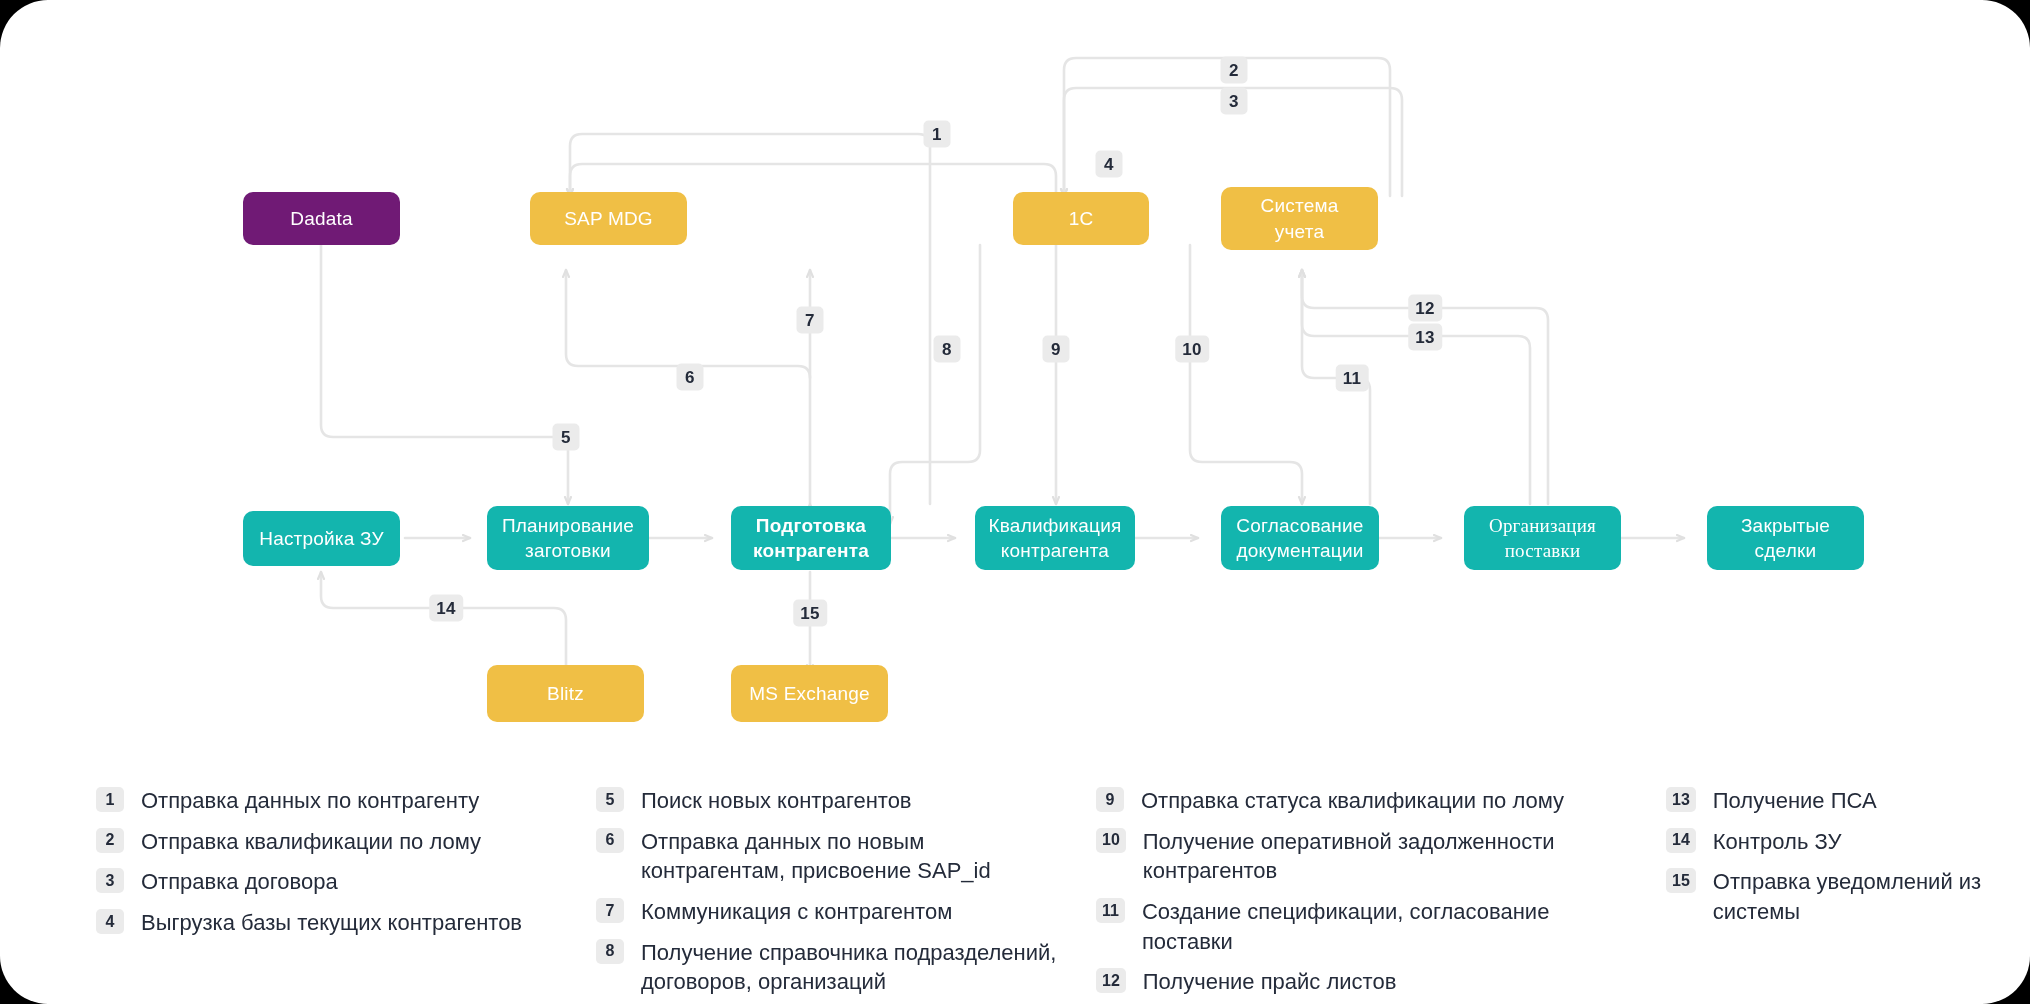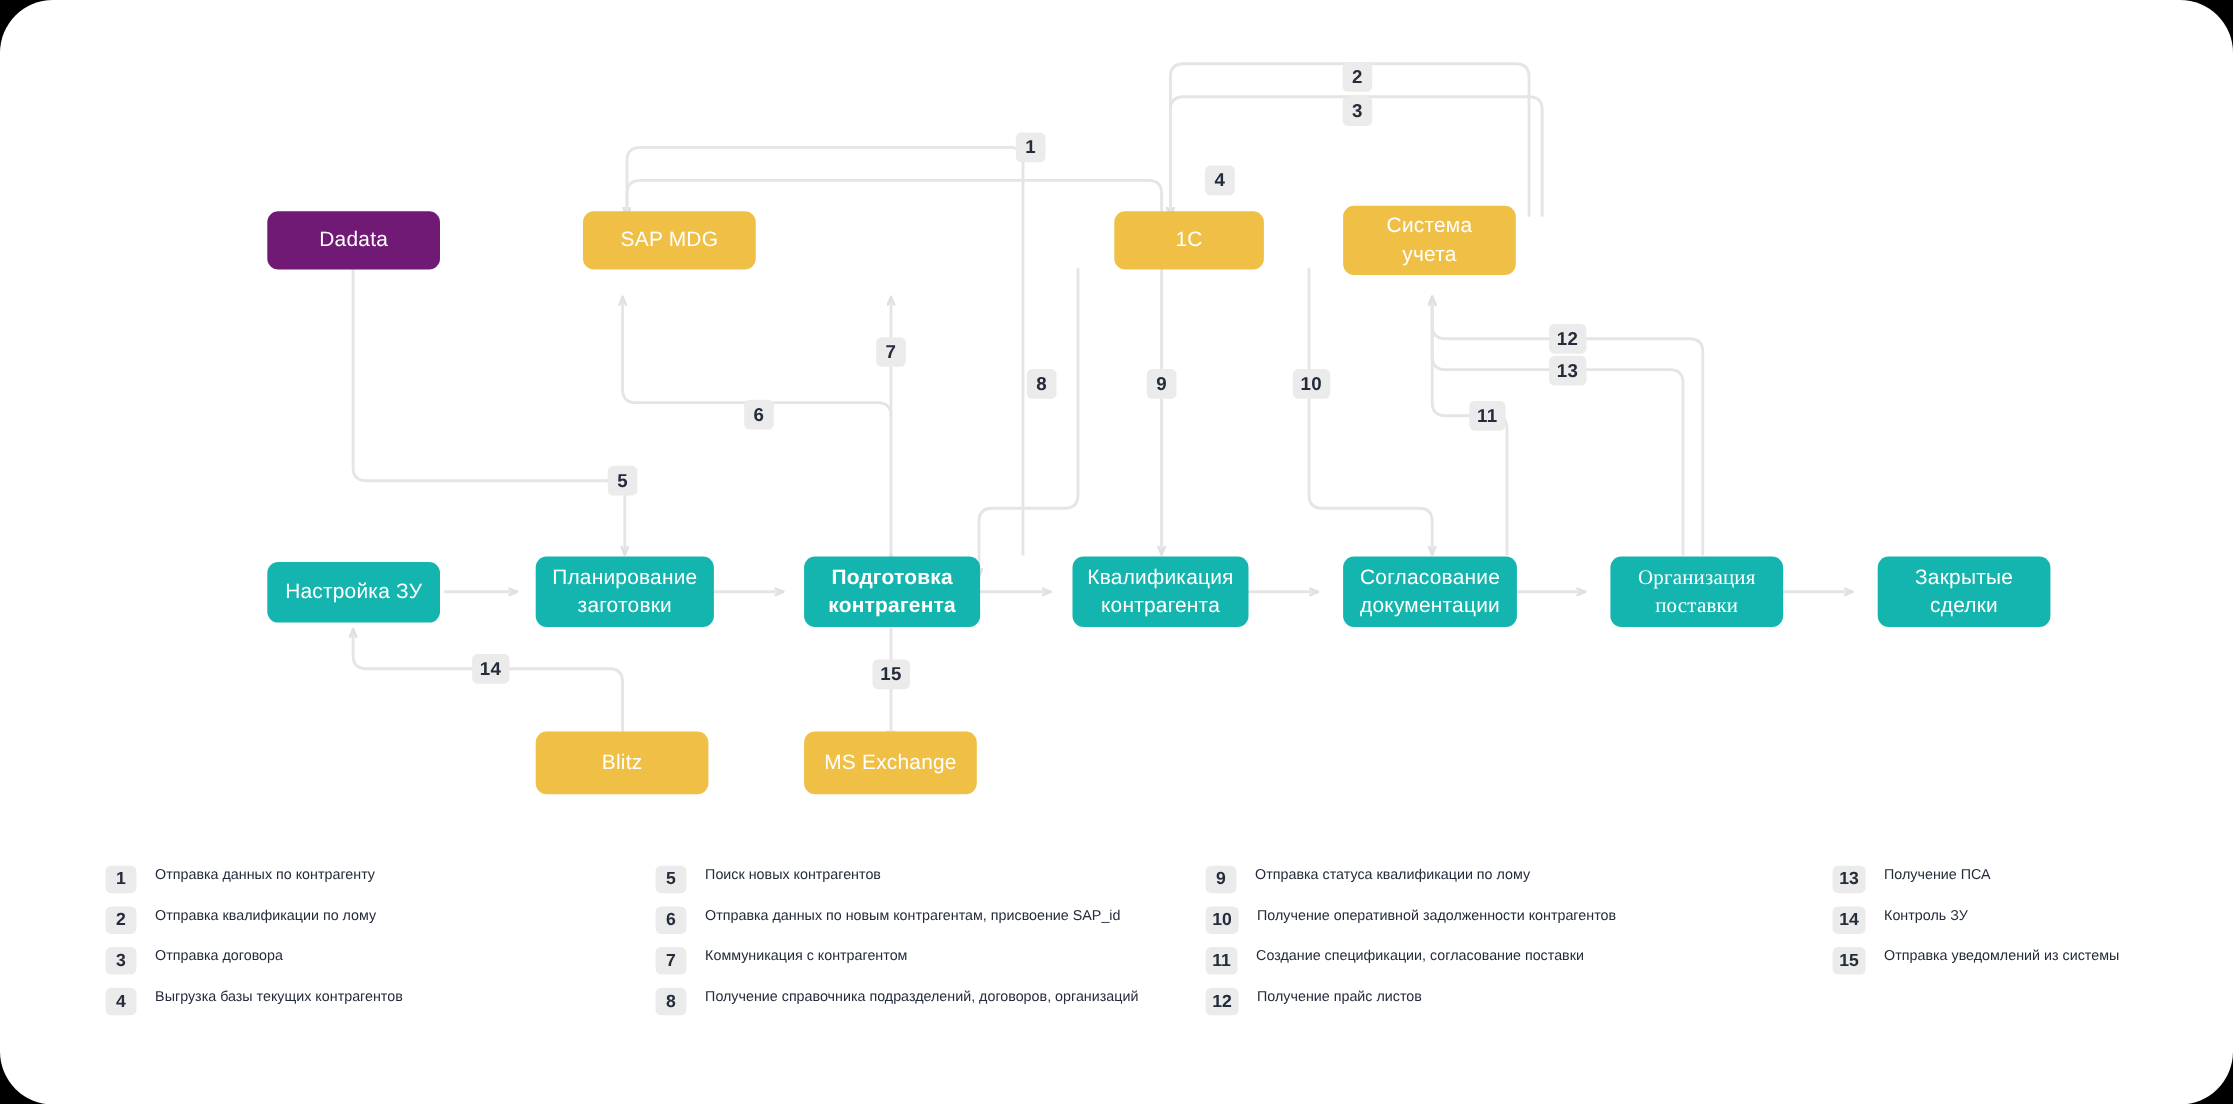--- a/index.html
+++ b/index.html
@@ -73,21 +73,21 @@
     border-radius: 5px;
     font-size: 16px;
     font-weight: 700;
     min-width: 28px;
     height: 25px;
     display: flex; align-items: center; justify-content: center;
     padding: 0 6px;
     margin-top: 1px;
   }
   .ltext {
-    font-size: 13px;
+    font-size: 22px;
     color: #242b3a;
     line-height: 1.35;
     max-width: 430px;
   }
 </style>
 </head>
 <body>
 
 <div id="card">
   <div id="stage">

